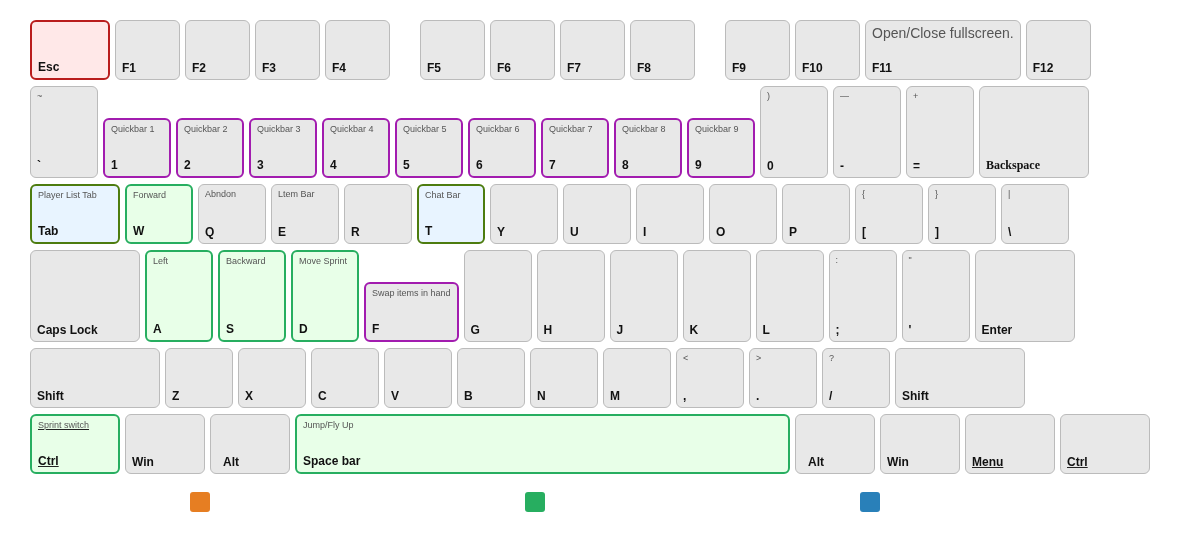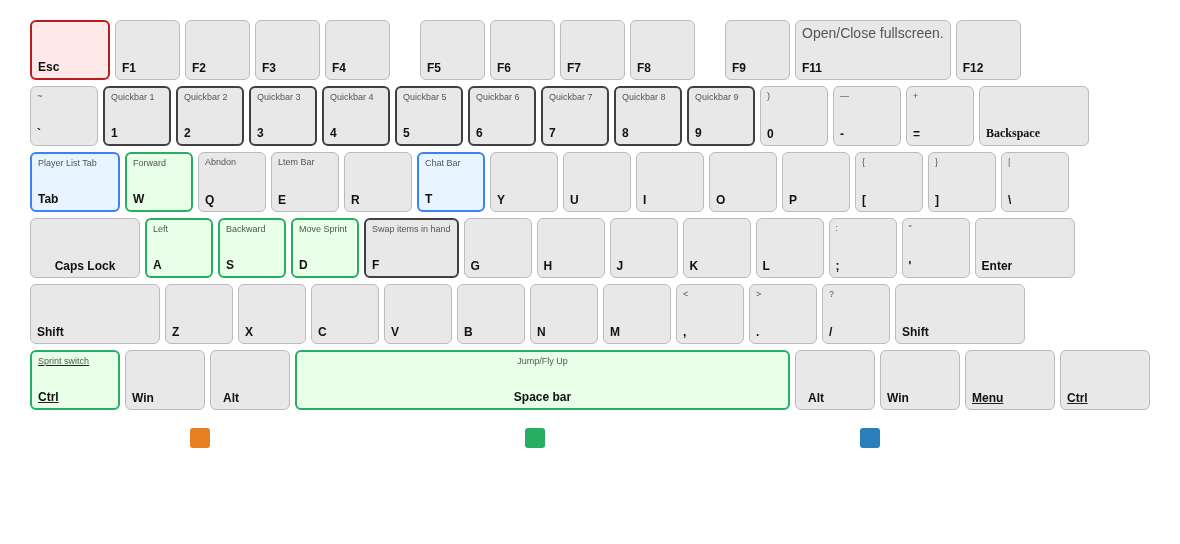--- a/index.html
+++ b/index.html
@@ -39,33 +39,33 @@
       font-size: 9px;
       color: #555;
       line-height: 1.2;
     }
     .key .key-label-bottom {
       font-size: 12px;
       font-weight: bold;
       color: #111;
     }
     .key.red-border { border: 2px solid #b91c1c; background: #ffe8e8; }
-    .key.orange-border { border: 2px solid #404040; }
-    .key.blue-border { border: 2px solid #3b82f6; background: #e8f4ff; }
+    .key.orange-border { border: 2px solid #a21caf; margin-top: 32px; }
+    .key.blue-border { border: 2px solid #4d7c0f; background: #e8f4ff; }
     .key.green-border { border: 2px solid #27ae60; background: #e8ffe8; }
     .key.wide-2 { min-width: 90px; }
     .key.backspace { min-width: 110px; font-family: Liberation Serif, serif; }
-    .key.caps { min-width: 110px; text-align: center; }
+    .key.caps { min-width: 110px; }
     .key.enter { min-width: 100px; justify-content: flex-end; }
     .key.shift-l { min-width: 130px; }
     .key.shift-r { min-width: 130px; }
     .key.ctrl-key { min-width: 90px; text-decoration: underline; }
     .key.win-key { min-width: 80px; }
     .key.alt-key { min-width: 80px; padding-left: 12px; }
-    .key.space { flex: 1; text-align: center; }
+    .key.space { flex: 1; }
     .key.f-key { min-width: 65px; }
     .key.esc-key { min-width: 80px; }
     .key.std { min-width: 68px; }
     .legend-row {
       display: flex;
       gap: 40px;
       justify-content: center;
       margin-top: 8px;
       padding-top: 4px;
     }
@@ -125,20 +125,24 @@
     <div class="key f-key">
       <span class="key-label-top"></span>
       <span class="key-label-bottom">F8</span>
     </div>
     <div style="width:20px"></div>
     <div class="key f-key">
       <span class="key-label-top"></span>
       <span class="key-label-bottom">F9</span>
     </div>
     <div class="key f-key">
+      <span class="key-label-top"></span>
+      <span class="key-label-bottom">F10</span>
+    </div>
+    <div class="key f-key">
       <span class="key-label-top" style="font-size:14px;">Open/Close fullscreen.</span>
       <span class="key-label-bottom">F11</span>
     </div>
     <div class="key f-key">
       <span class="key-label-top"></span>
       <span class="key-label-bottom">F12</span>
     </div>
   </div>
 
   <div class="key-row">

